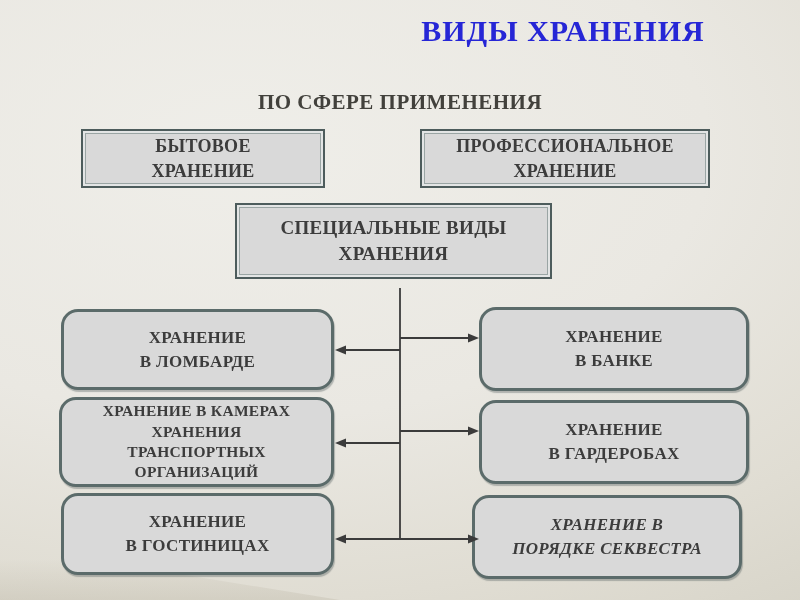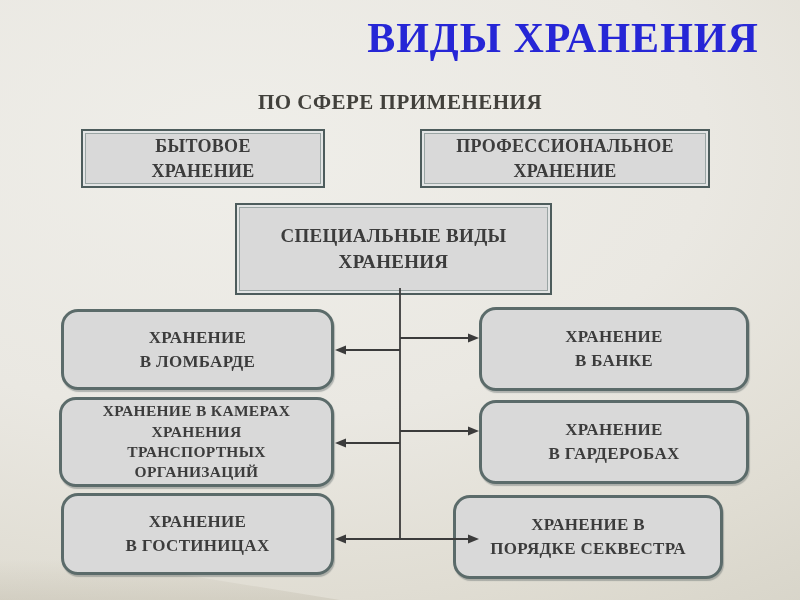--- a/index.html
+++ b/index.html
@@ -11,21 +11,21 @@
   }
   .corner-shade{
     position:absolute;left:0;bottom:0;width:340px;height:55px;
     background:linear-gradient(to top,rgba(196,191,176,.45),rgba(196,191,176,0) 75%);
     clip-path:polygon(0 0,100% 100%,0 100%);
     pointer-events:none;
   }
   .title{
     position:absolute;left:338px;top:14px;width:450px;
     text-align:center;white-space:nowrap;
-    font-size:42px;font-weight:bold;letter-spacing:1px;
+    font-size:30px;font-weight:bold;letter-spacing:1px;
     color:var(--title,#2626d6);
   }
   .subtitle{
     position:absolute;left:238px;top:90px;width:324px;
     text-align:center;font-size:21px;font-weight:bold;letter-spacing:.5px;
     color:var(--subtitle-text,#42413c);
   }
   .box{
     position:absolute;display:flex;align-items:center;justify-content:center;
     text-align:center;white-space:pre-line;font-weight:bold;
@@ -40,27 +40,27 @@
   }
   .round{
     border:3px solid var(--rounded-border,#5b6b6a);
     border-radius:17px;
     box-shadow:1px 2px 1px rgba(90,100,100,.4);
     font-size:17px;line-height:1.4;letter-spacing:.3px;
   }
   .round.small{font-size:15.5px;line-height:1.32;}
   .pos-household{left:81px;top:129px;width:244px;height:59px;}
   .pos-professional{left:420px;top:129px;width:290px;height:59px;}
-  .pos-special{left:235px;top:203px;width:317px;height:92px;font-size:19px;}
+  .pos-special{left:235px;top:203px;width:317px;height:76px;font-size:19px;}
   .pos-l1{left:61px;top:309px;width:273px;height:81px;}
   .pos-l2{left:59px;top:397px;width:275px;height:90px;}
   .pos-l3{left:61px;top:493px;width:273px;height:82px;}
   .pos-r1{left:479px;top:307px;width:270px;height:84px;}
   .pos-r2{left:479px;top:400px;width:270px;height:84px;}
-  .pos-r3{left:453px;top:495px;width:270px;height:84px;}
+  .pos-r3{left:472px;top:495px;width:270px;height:84px;font-style:italic;}
   .connectors{position:absolute;left:0;top:0;pointer-events:none;}
   .connectors line{stroke:var(--connector,#3b3b3b);stroke-width:1.8;}
   .connectors polygon{fill:var(--connector,#3b3b3b);}
 </style>
 </head>
 <body>
 
 <div class="slide">
 
   <div class="corner-shade"></div>

